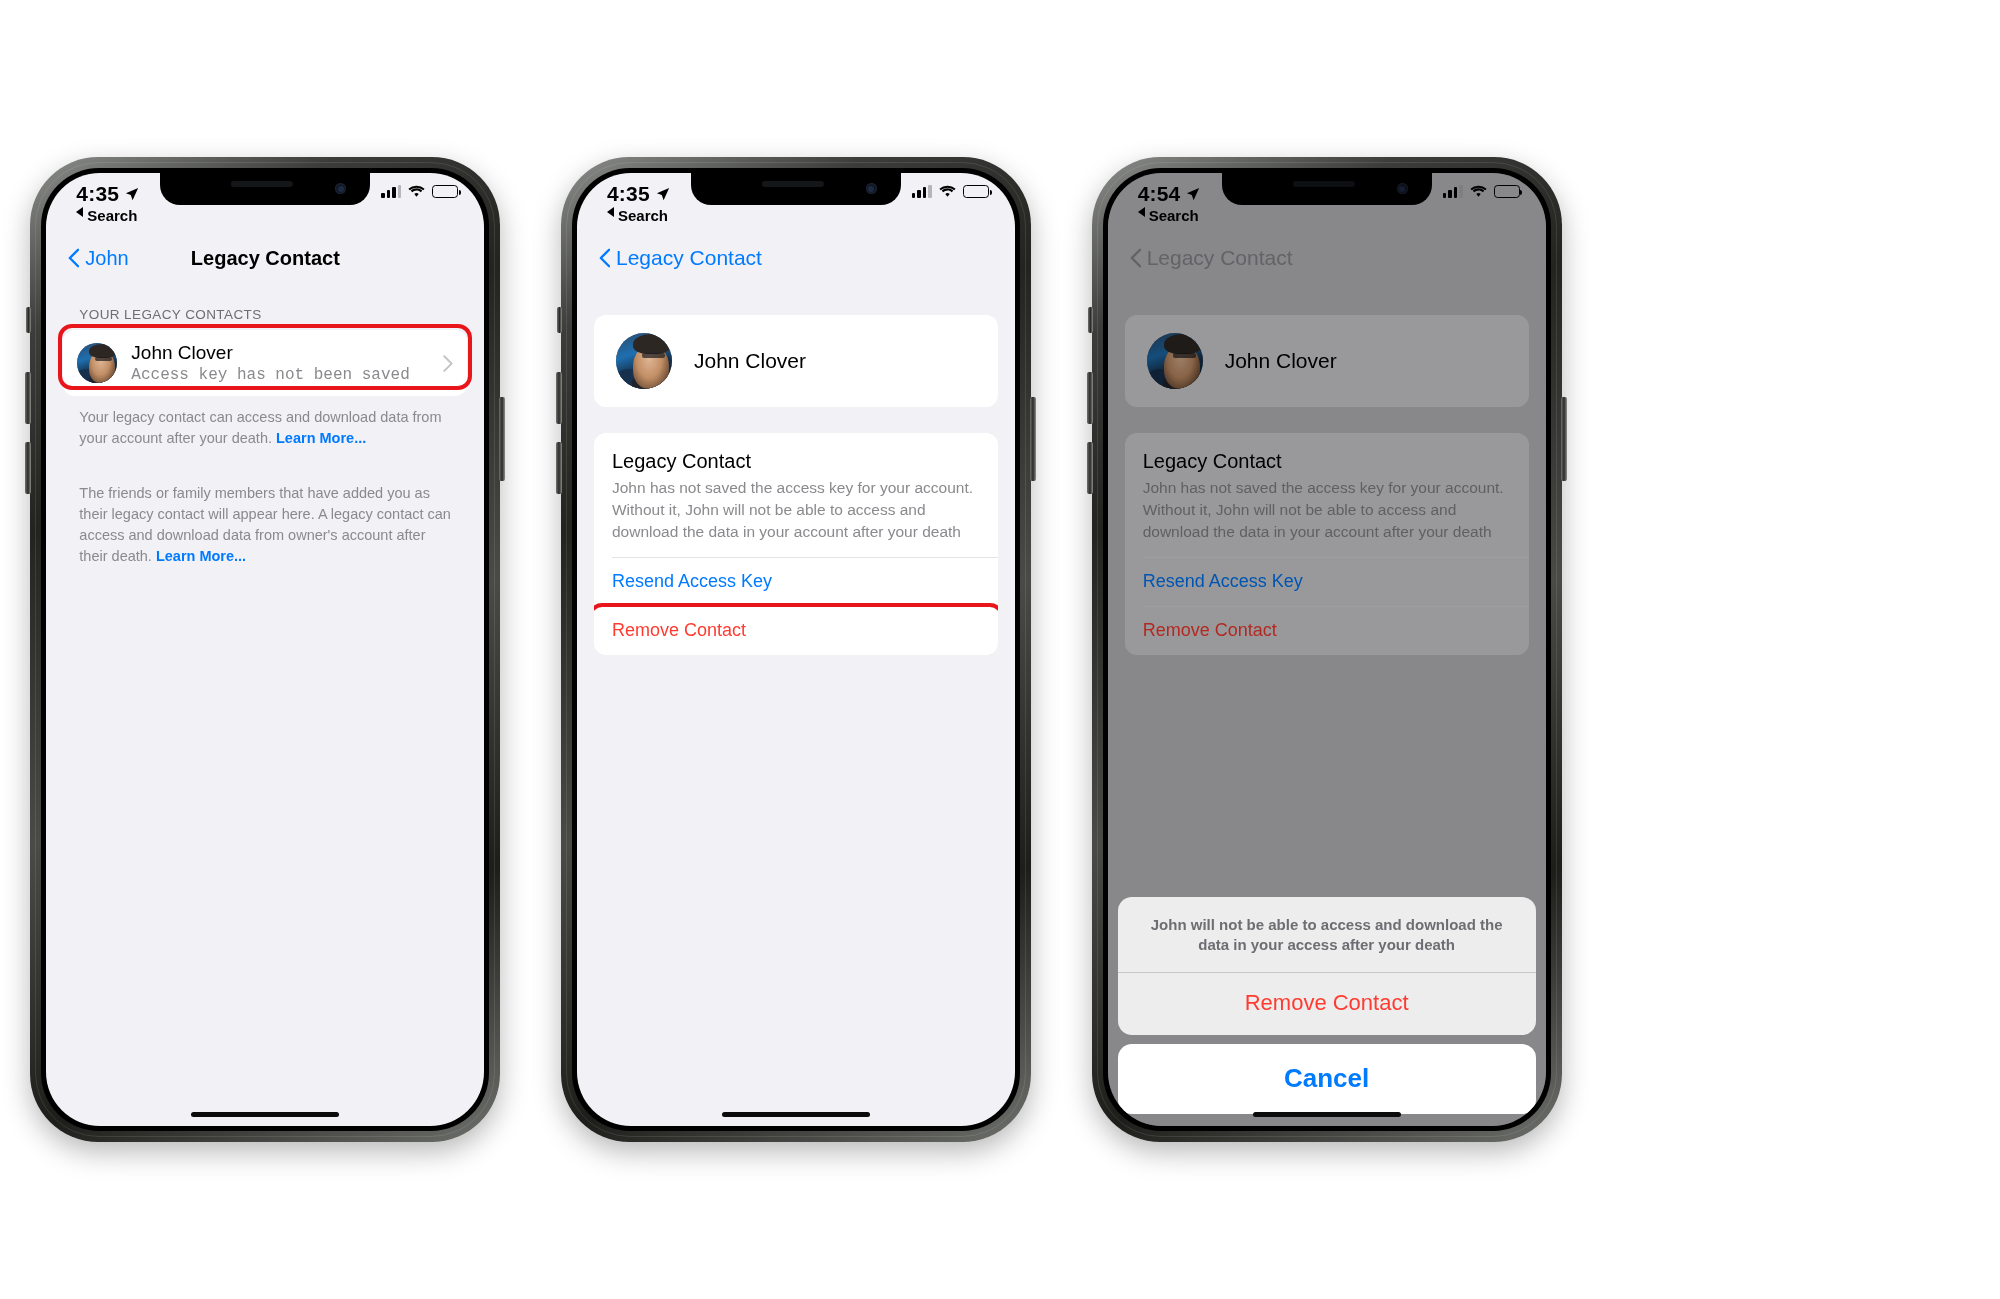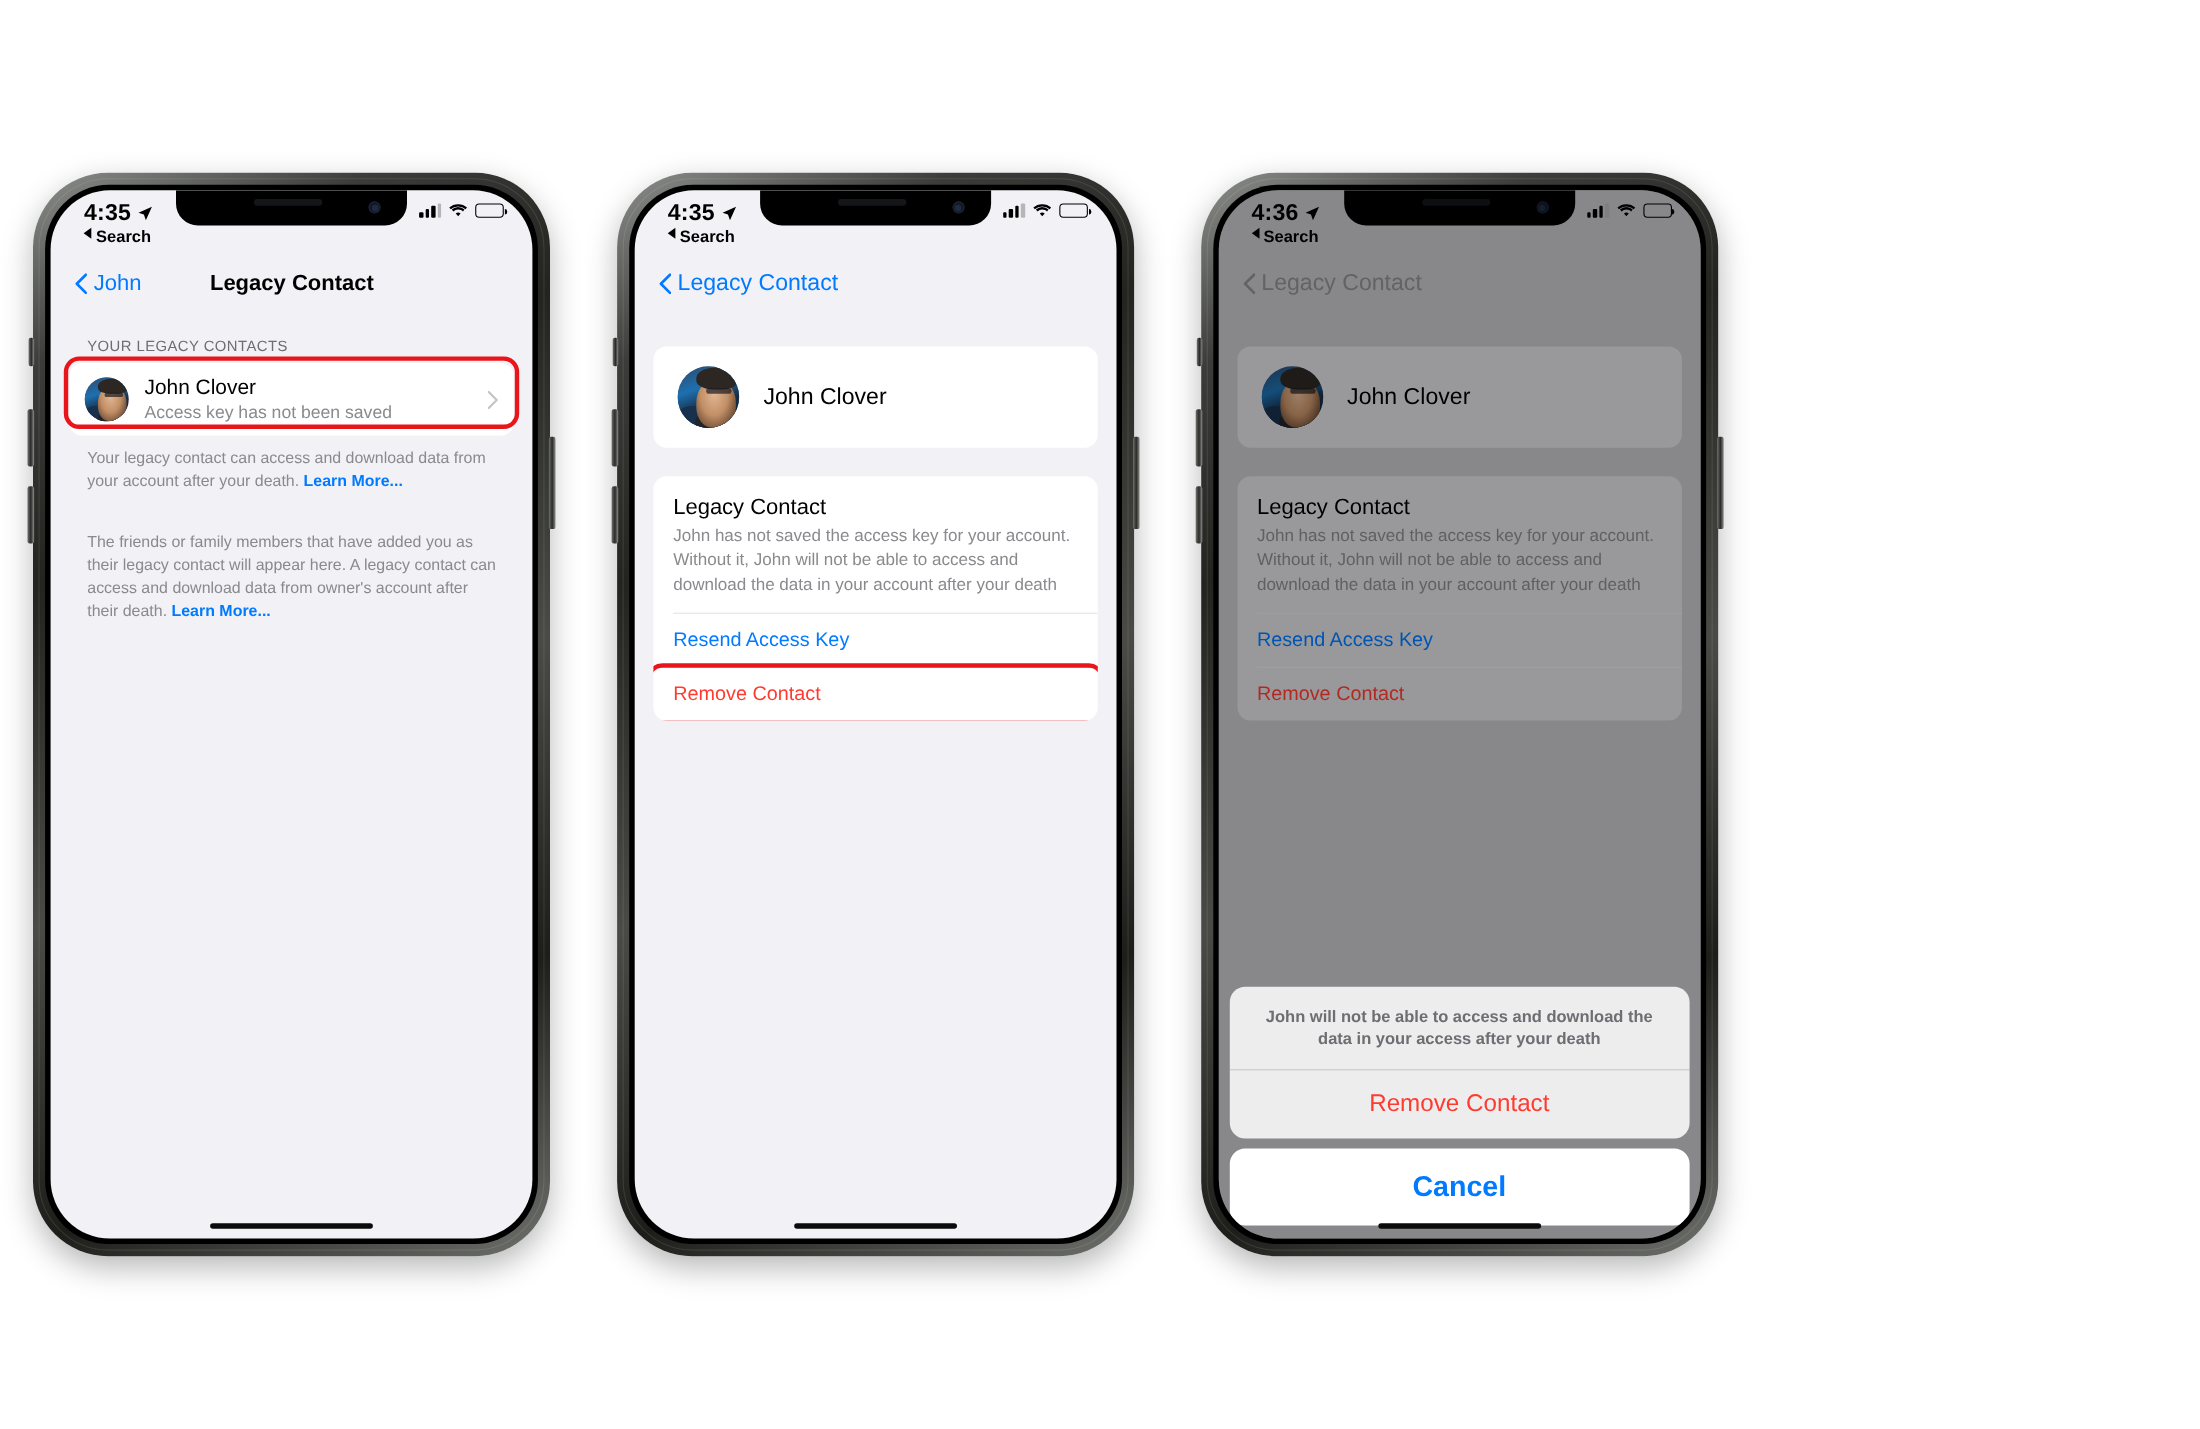--- a/index.html
+++ b/index.html
@@ -211,21 +211,21 @@
   .avatar .glass {
     position:absolute; right:5px; top:14px; width:17px;height:4px;
     background:rgba(25,25,30,.7); border-radius:2px;
   }
   .avatar .shoulder {
     position:absolute; left:-1px; bottom:-2px; width:20px;height:16px;
     background:#17304d; border-radius: 50% 50% 0 0;
   }
   .row-main { flex: 1; min-width: 0; }
   .row-title { font-size: 19px; color:#000; line-height: 1.22; }
-  .row-sub { font-size: 16px; color:#8a8a8e; margin-top:2px; line-height:1.2; }
+  .row-sub { font-size: 16px; color:#8a8a8e; margin-top:2px; line-height:1.2;font-family:Liberation Mono, monospace; }
   .disclosure {
     width: 10px; height: 17px; flex:0 0 auto; margin-left: 8px;
   }
   .plus-circle {
     width: 38px; height: 38px; border-radius: 50%;
     background:#eceaee; margin-right: 15px; flex:0 0 auto;
     display:flex; align-items:center; justify-content:center;
   }
   .plus-circle span {
     display:block; width:17px; height:17px; position:relative;
@@ -527,21 +527,21 @@
     <div class="bezel">
       <div class="screen dimmed">
 
         <div class="notch">
           <div class="speaker"></div>
           <div class="camera"></div>
         </div>
 
         <div class="statusbar">
           <div class="sb-left">
-            <span class="sb-time">4:36</span>
+            <span class="sb-time">4:54</span>
             <svg class="sb-loc" viewBox="0 0 16 16">
               <path d="M15 1 1 7.2l5.6 1.9L8.7 15z" fill="#000"></path>
             </svg>
           </div>
           <div class="sb-spacer"></div>
           <div class="sb-right">
             <span class="bars">
                 <i></i>
                 <i></i>
                 <i></i>

